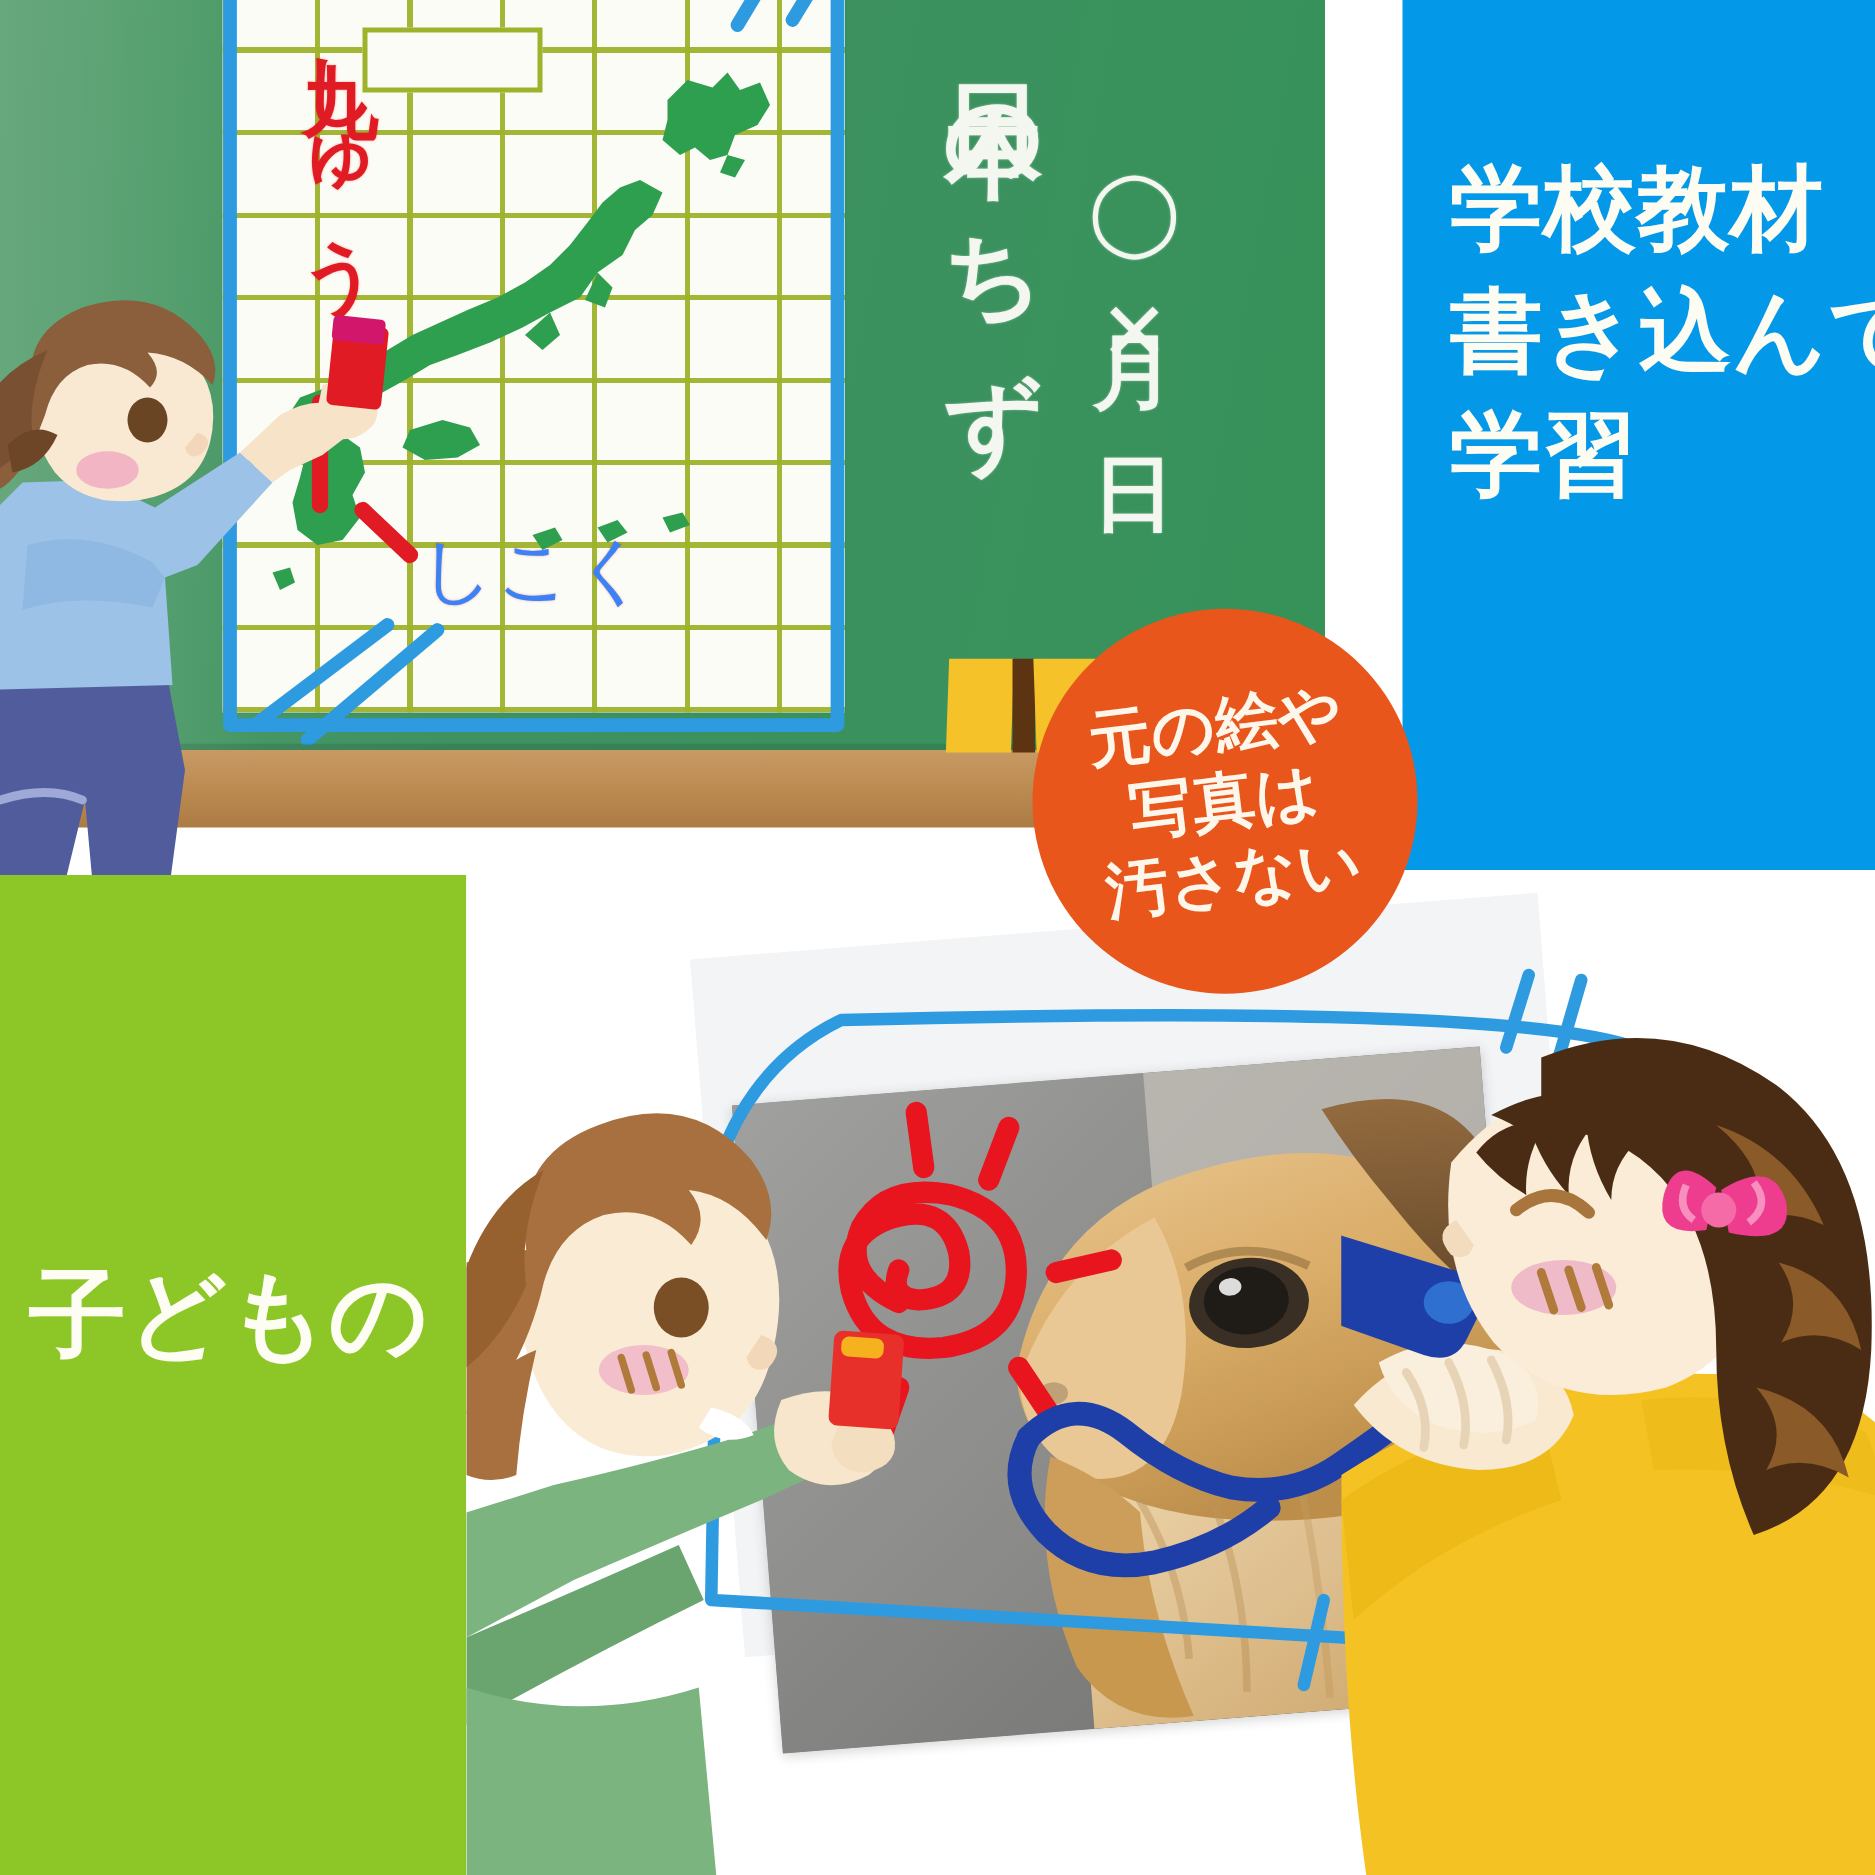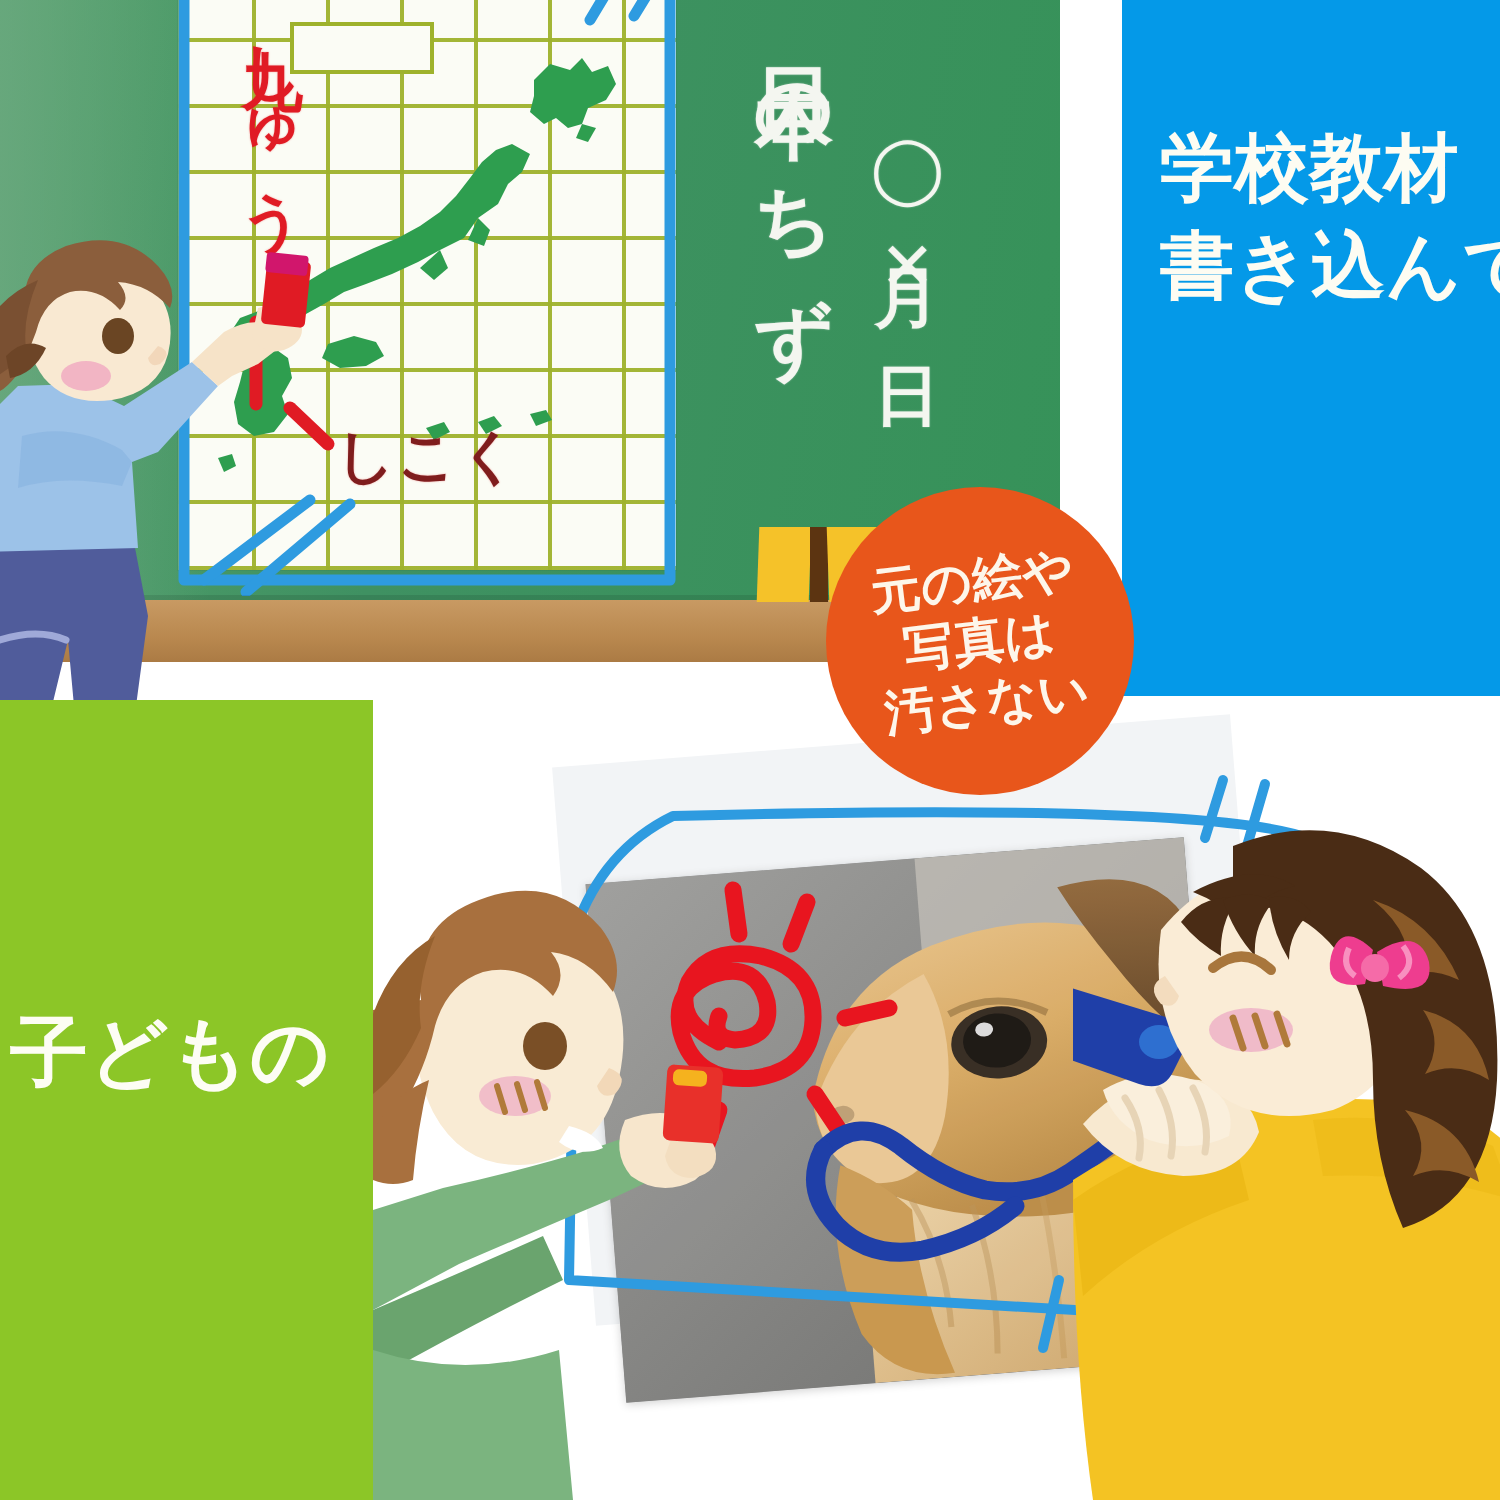--- a/index.html
+++ b/index.html
@@ -50,21 +50,21 @@
   .kid-board{position:absolute;left:-18px;top:236px;width:330px;height:470px;}
 
   
   .panel-blue{position:absolute;left:1122px;top:0;width:410px;height:696px;}
   .panel-blue .txt{position:absolute;left:38px;top:118px;width:330px;color:#fdfcf2;
       font-size:74px;line-height:1.33;font-weight:700;letter-spacing:.01em;}
   .panel-blue .txt div{white-space:nowrap;}
 
   
   .panel-green{position:absolute;left:0;top:700px;width:373px;height:800px;}
-  .panel-green .txt{position:absolute;left:10px;top:300px;width:340px;color:#fdfdf4;
+  .panel-green .txt{position:absolute;left:23px;top:300px;width:340px;color:#fdfdf4;
       font-size:78px;line-height:1.35;font-weight:700;letter-spacing:.01em;}
   .panel-green .txt div{white-space:nowrap;}
 
   
   .badge{position:absolute;left:826px;top:487px;width:308px;height:308px;border-radius:50%;
       display:flex;align-items:center;justify-content:center;}
   .badge .btxt{transform:rotate(-7deg);color:#fdf6ea;text-align:center;font-weight:700;
       font-size:50px;line-height:1.22;letter-spacing:.01em;}
   .badge .btxt div{white-space:nowrap;}
 
@@ -124,21 +124,21 @@
           <path d="M300 430 L316 424 L324 434 L308 442 Z" fill="#2E9E4F"></path>
           <path d="M352 422 L368 418 L374 428 L358 434 Z" fill="#2E9E4F"></path>
 
           <path d="M78 330 L78 412" stroke="#E01B24" stroke-width="13" stroke-linecap="round" fill="none"></path>
           <path d="M150 452 L112 416" stroke="#E01B24" stroke-width="13" stroke-linecap="round" fill="none"></path>
         </svg>
 
         <div style="position:absolute;left:52px;top:8px;color:#E01B24;font-size:62px;font-weight:700;
                     writing-mode:vertical-rl;text-orientation:upright;letter-spacing:.02em;
                     text-shadow:0 0 2px rgba(224,27,36,.4);">九しゅう</div>
-        <div style="position:absolute;left:158px;top:426px;color:#7f1d1d;font-size:58px;font-weight:700;
+        <div style="position:absolute;left:158px;top:426px;color:#3b82f6;font-size:58px;font-weight:400;
                     letter-spacing:.04em;text-shadow:0 0 2px rgba(224,27,36,.4);">しこく</div>
       </div>
 
       <svg class="sheet-outline" viewBox="0 0 556 616">
         <path d="M34 0 L34 600 L520 600 L520 -10" fill="none" stroke="#2E9BE0" stroke-width="11" stroke-linejoin="round"></path>
         <path d="M470 -10 L440 40" stroke="#2E9BE0" stroke-width="11" stroke-linecap="round"></path>
         <path d="M512 -10 L484 36" stroke="#2E9BE0" stroke-width="11" stroke-linecap="round"></path>
         <path d="M160 520 L54 600" stroke="#2E9BE0" stroke-width="11" stroke-linecap="round"></path>
         <path d="M200 524 L96 612" stroke="#2E9BE0" stroke-width="11" stroke-linecap="round"></path>
       </svg>
@@ -177,20 +177,21 @@
 
       <rect x="282" y="24" width="44" height="66" rx="5" fill="#E01B24" transform="rotate(6 304 57)"></rect>
       <rect x="284" y="18" width="42" height="20" rx="4" fill="#D1166C" transform="rotate(6 305 28)"></rect>
     </svg>
   </div>
 
   <div class="panel-blue" style="background:#0499E8;">
     <div class="txt">
       <div>学校教材</div>
       <div>書き込んで</div>
+      <div>学習</div>
     </div>
   </div>
 
   <div class="panel-green" style="background:#8CC627;">
     <div class="txt">
       <div>子どもの</div>
     </div>
   </div>
 
   <div class="scene-bottom">

